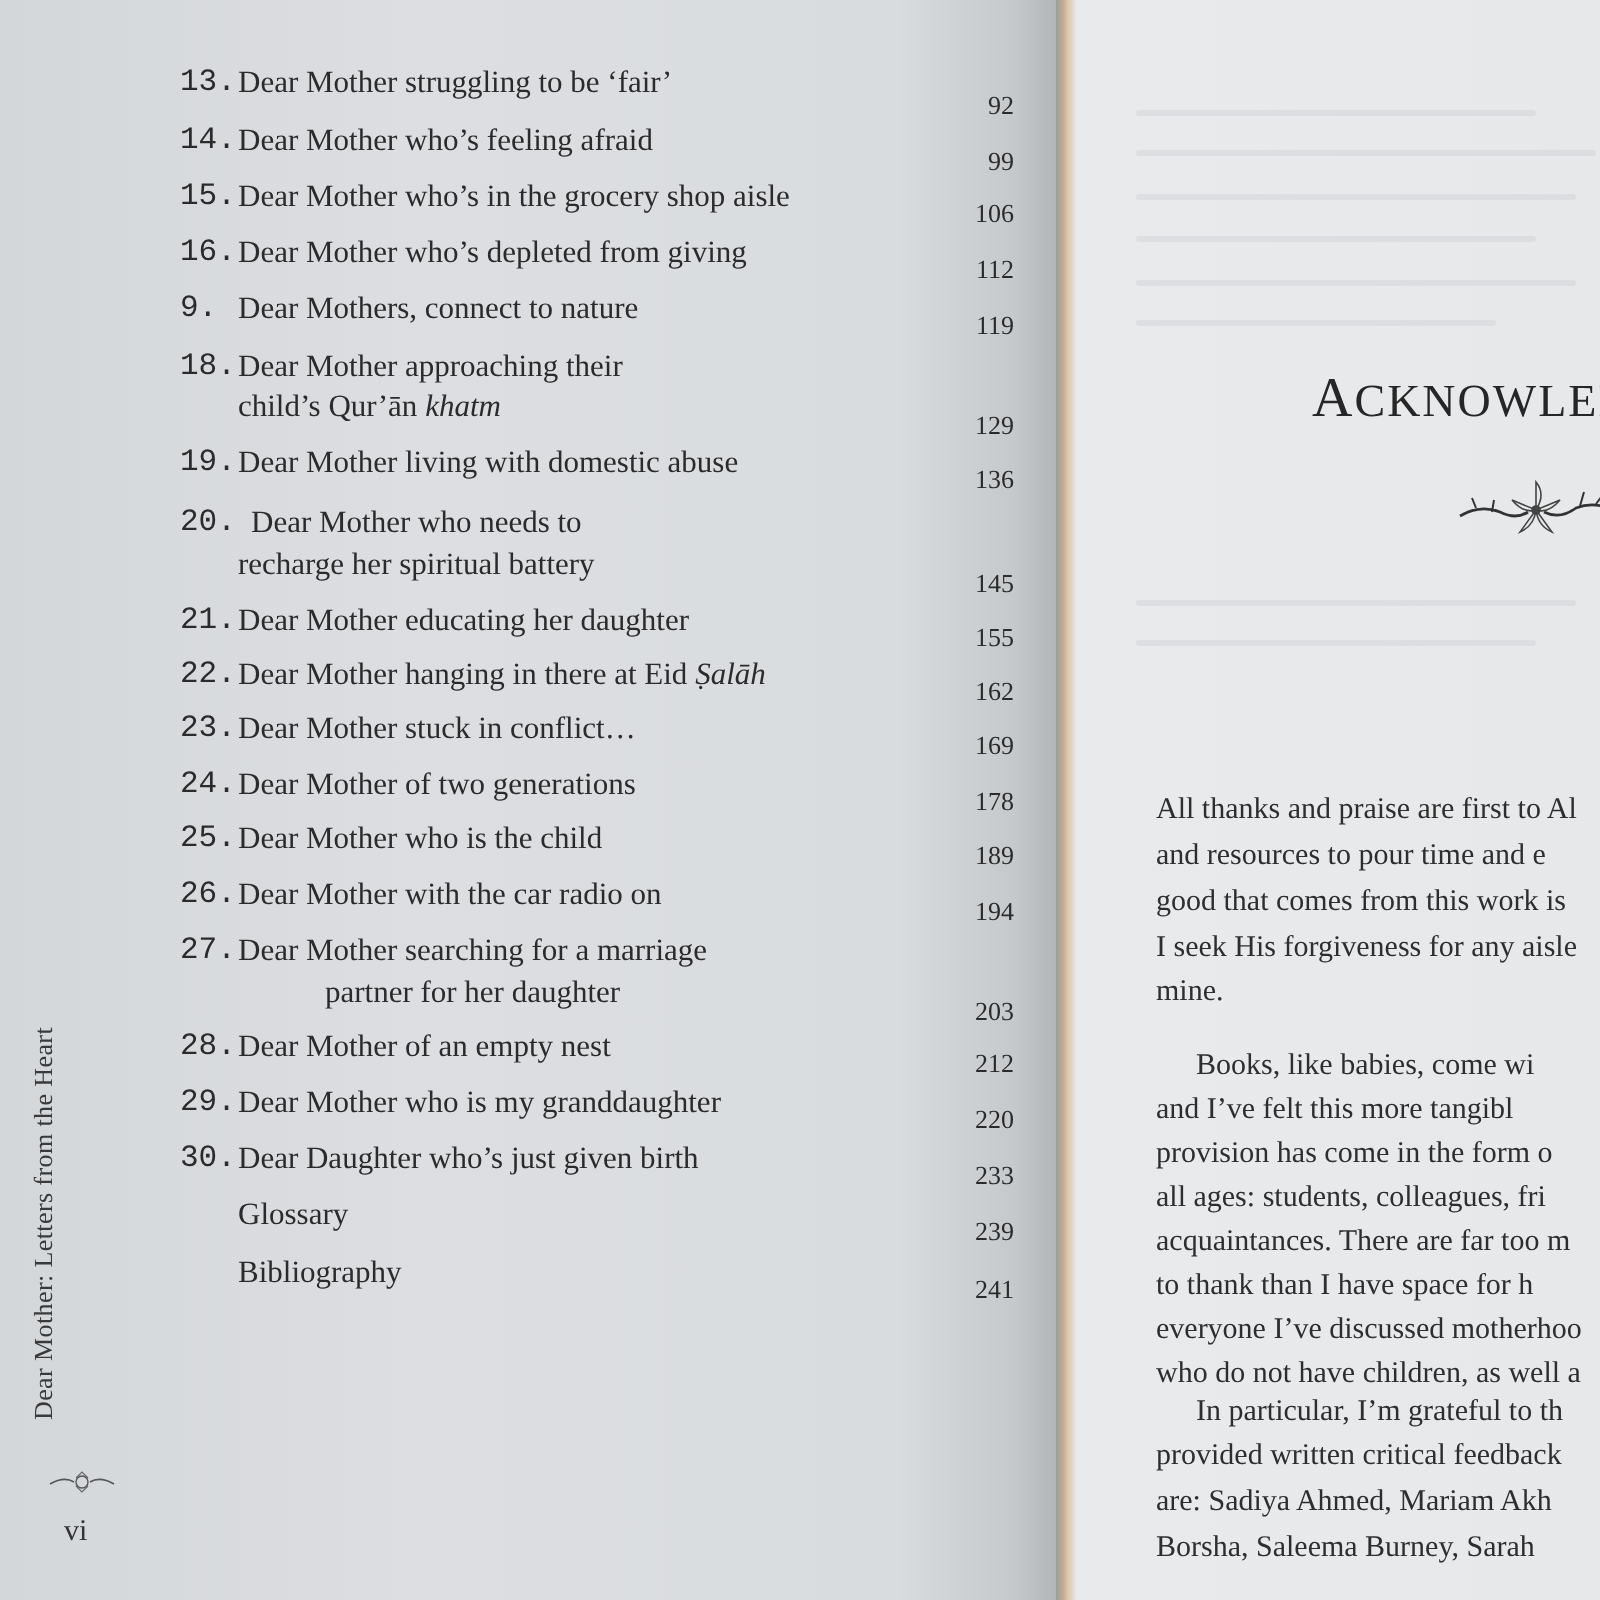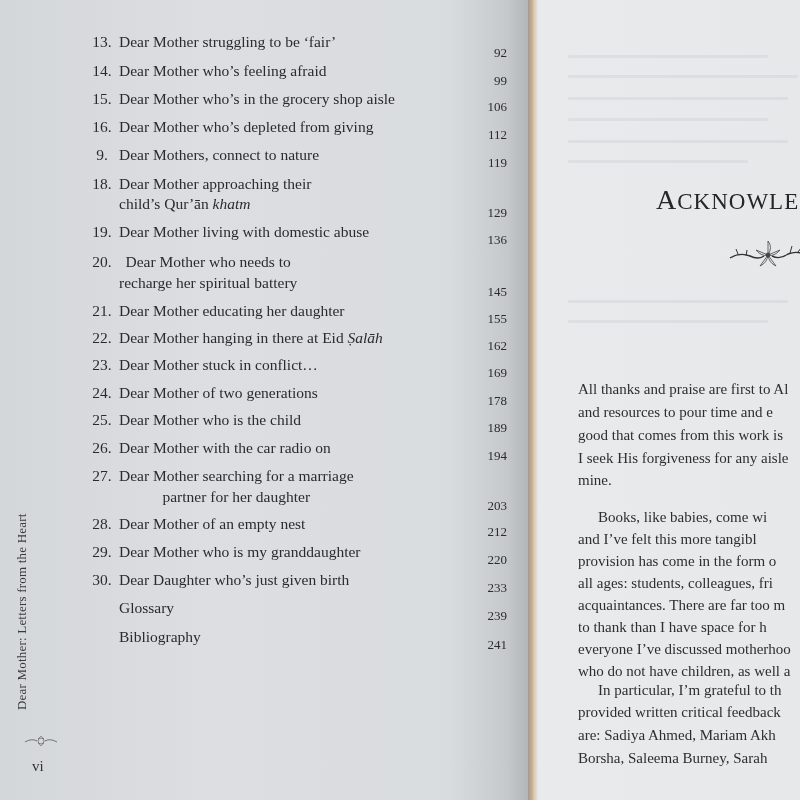--- a/index.html
+++ b/index.html
@@ -17,41 +17,41 @@
     position: absolute; left: 528px; top: 0; width: 10px; height: 800px;
     background: linear-gradient(to right, #9a9c9f 0%, #c7a98a 35%, #d9c3a6 55%, #e6e7e9 100%);
   }
   .page-right {
     position: absolute; left: 538px; top: 0; width: 262px; height: 800px;
     background: linear-gradient(to right, #e9eaec 0%, #e6e8ea 100%);
     overflow: hidden;
   }
   
   .toc-entry { position: absolute; left: 0; width: 510px; font-size: 15.5px; line-height: 21px; }
-  .toc-num { position: absolute; left: 90px; text-align: center; width: 24px; }
+  .toc-num { position: absolute; left: 90px; text-align: left; width: 24px; font-family: Liberation Mono, monospace; }
   .toc-title { position: absolute; left: 119px; white-space: pre-line; text-align: center; }
   .toc-page { position: absolute; left: 480px; width: 27px; text-align: right; font-size: 13px; }
   .toc-title i { font-style: italic; }
   .vertical-title {
     position: absolute; left: 14px; top: 710px;
     transform-origin: left top; transform: rotate(-90deg);
     font-size: 13px; white-space: nowrap; color: #3a3a3a; letter-spacing: 0.2px;
   }
   .ornament-left { position: absolute; left: 24px; top: 735px; width: 34px; height: 12px; }
   .folio { position: absolute; left: 32px; top: 758px; font-size: 15px; color: #333; }
   
   .ack-title {
     position: absolute; left: 118px; top: 184px; font-size: 23px; letter-spacing: 1px;
     white-space: nowrap; color: #262626;
   }
   .ack-title .big { font-size: 28px; }
   .ornament-right { position: absolute; left: 190px; top: 236px; width: 80px; height: 36px; }
   .ghost { position: absolute; left: 30px; height: 3px; background: rgba(90,90,100,0.07); border-radius: 2px; }
   .body-line {
-    position: absolute; left: 40px; font-size: 15px; white-space: nowrap; color: #2e2e2e;
+    position: absolute; left: 40px; font-size: 15px; white-space: nowrap; color: #2e2e2e; margin-top: 16px;
   }
 </style>
 </head>
 <body>
 
 <div class="page-left">
 
   <div>
     <div class="toc-entry" style="top:31px">
       <span class="toc-num">13.</span>

